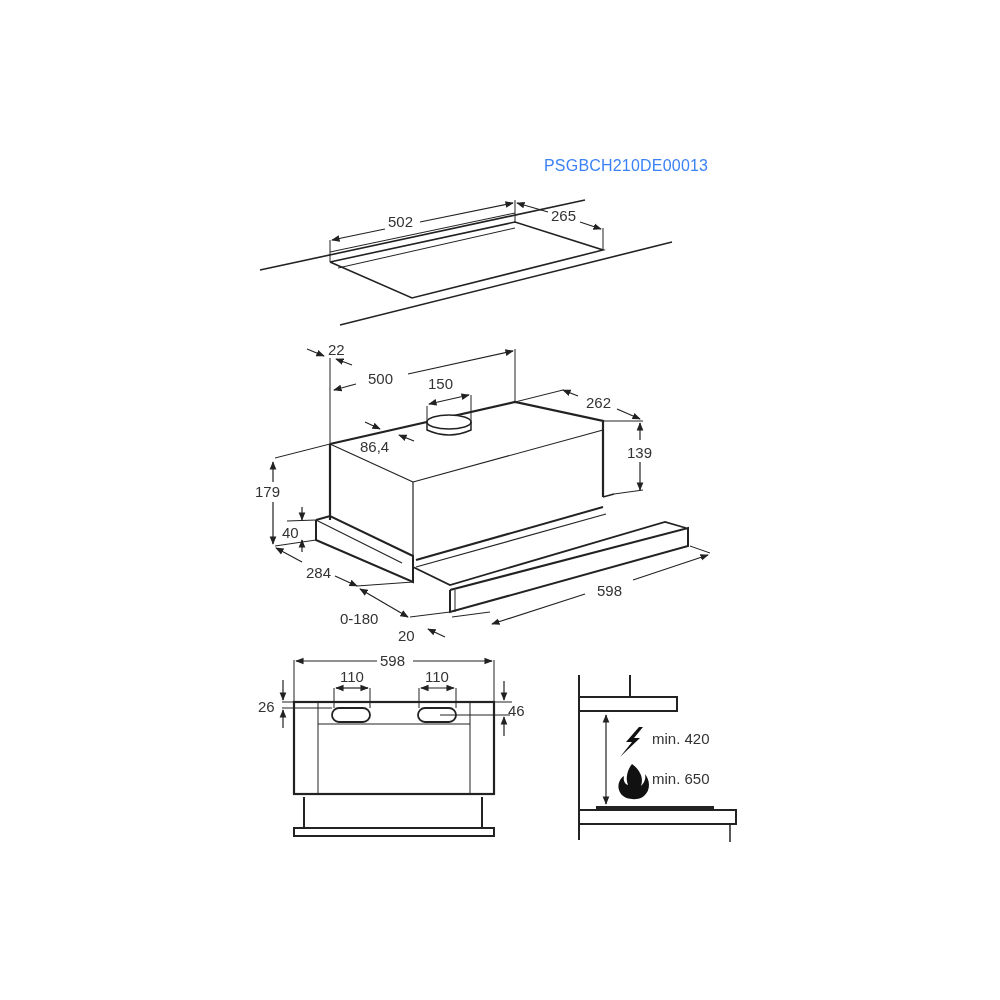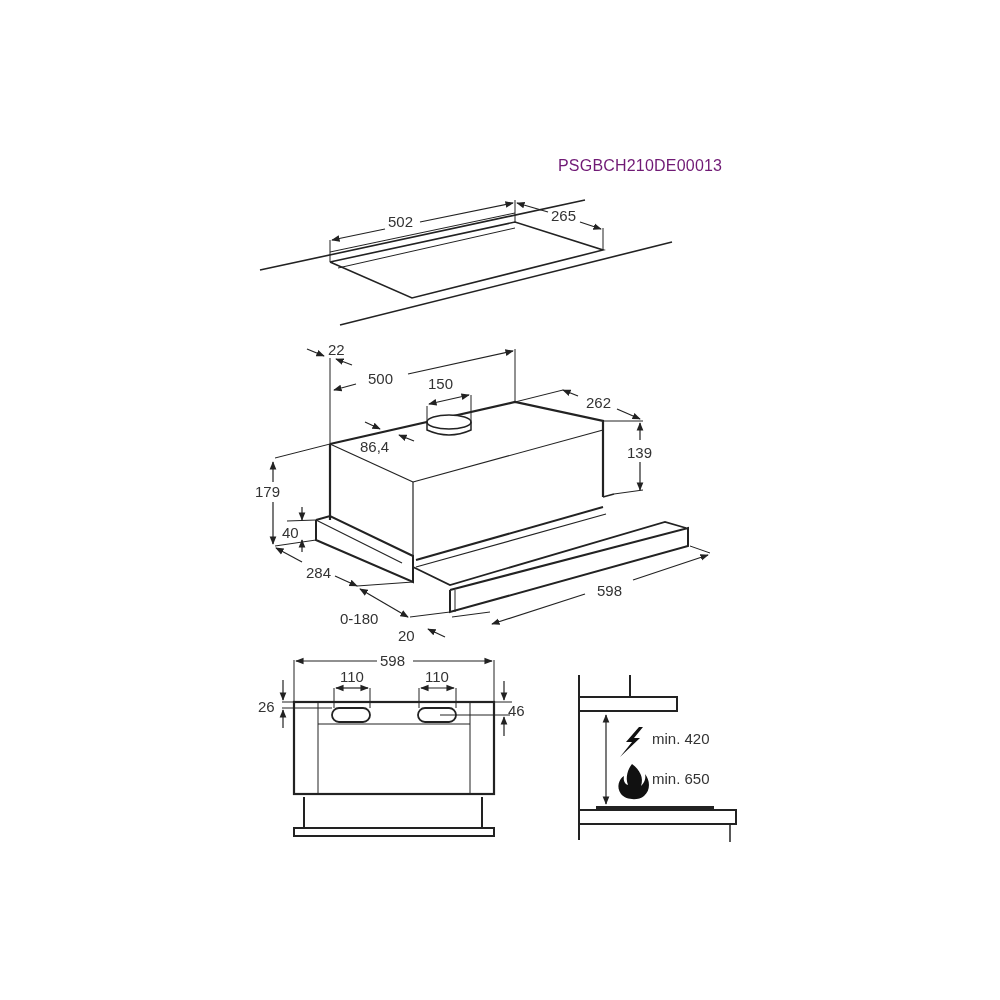--- a/index.html
+++ b/index.html
@@ -1,17 +1,17 @@
 <!DOCTYPE html>
 <html><head>
 <meta charset="utf-8">
 <style>
   html, body { margin:0; padding:0; background:#ffffff; }
   body { width:1000px; height:1000px; position:relative; overflow:hidden; font-family:"Liberation Sans", sans-serif; }
-  .code { position:absolute; left:558px; top:157px; font-size:16px; color:#701a75; letter-spacing:0.2px; }
+  .code { position:absolute; left:544px; top:157px; font-size:16px; color:#3b82f6; letter-spacing:0.2px; }
   svg { position:absolute; left:0; top:0; }
   svg text { font-family:"Liberation Sans", sans-serif; font-size:15px; fill:#333; }
 </style>
 </head>
 <body>
 
 <div class="code">PSGBCH210DE00013</div>
 
 <svg width="1000" height="1000" viewBox="0 0 1000 1000">
   <defs>

